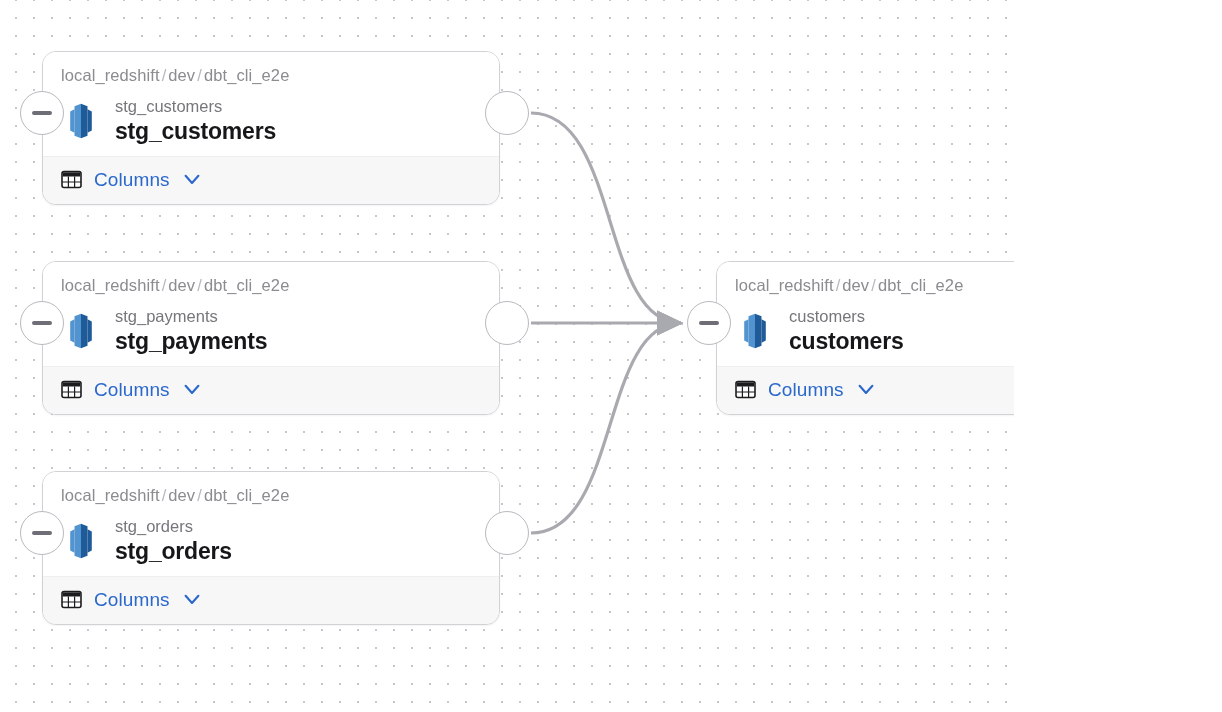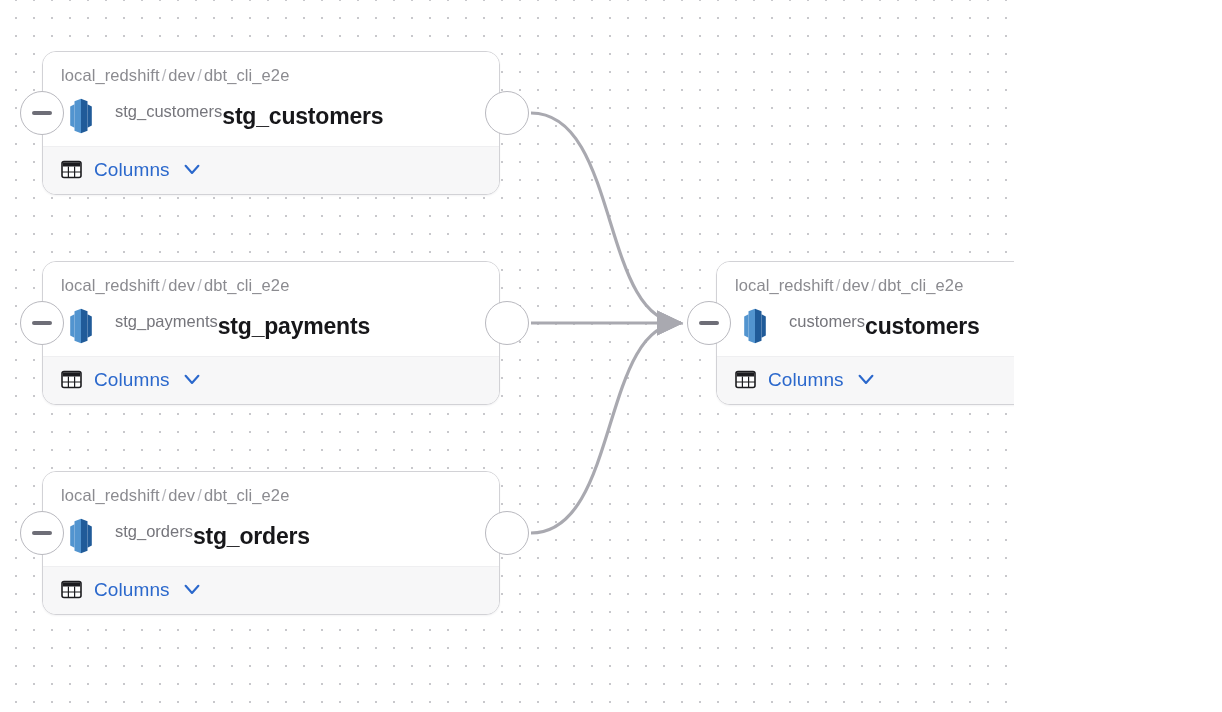--- a/index.html
+++ b/index.html
@@ -70,20 +70,21 @@
   }
 
   .src-icon {
     flex: 0 0 auto;
     width: 40px;
     height: 40px;
   }
 
   .node-text {
     display: flex;
+    flex-direction: column;
     justify-content: flex-end;
     min-width: 0;
   }
 
   .node-sub {
     font-size: 16.5px;
     color: #76767c;
     line-height: 1.25;
     white-space: nowrap;
   }

